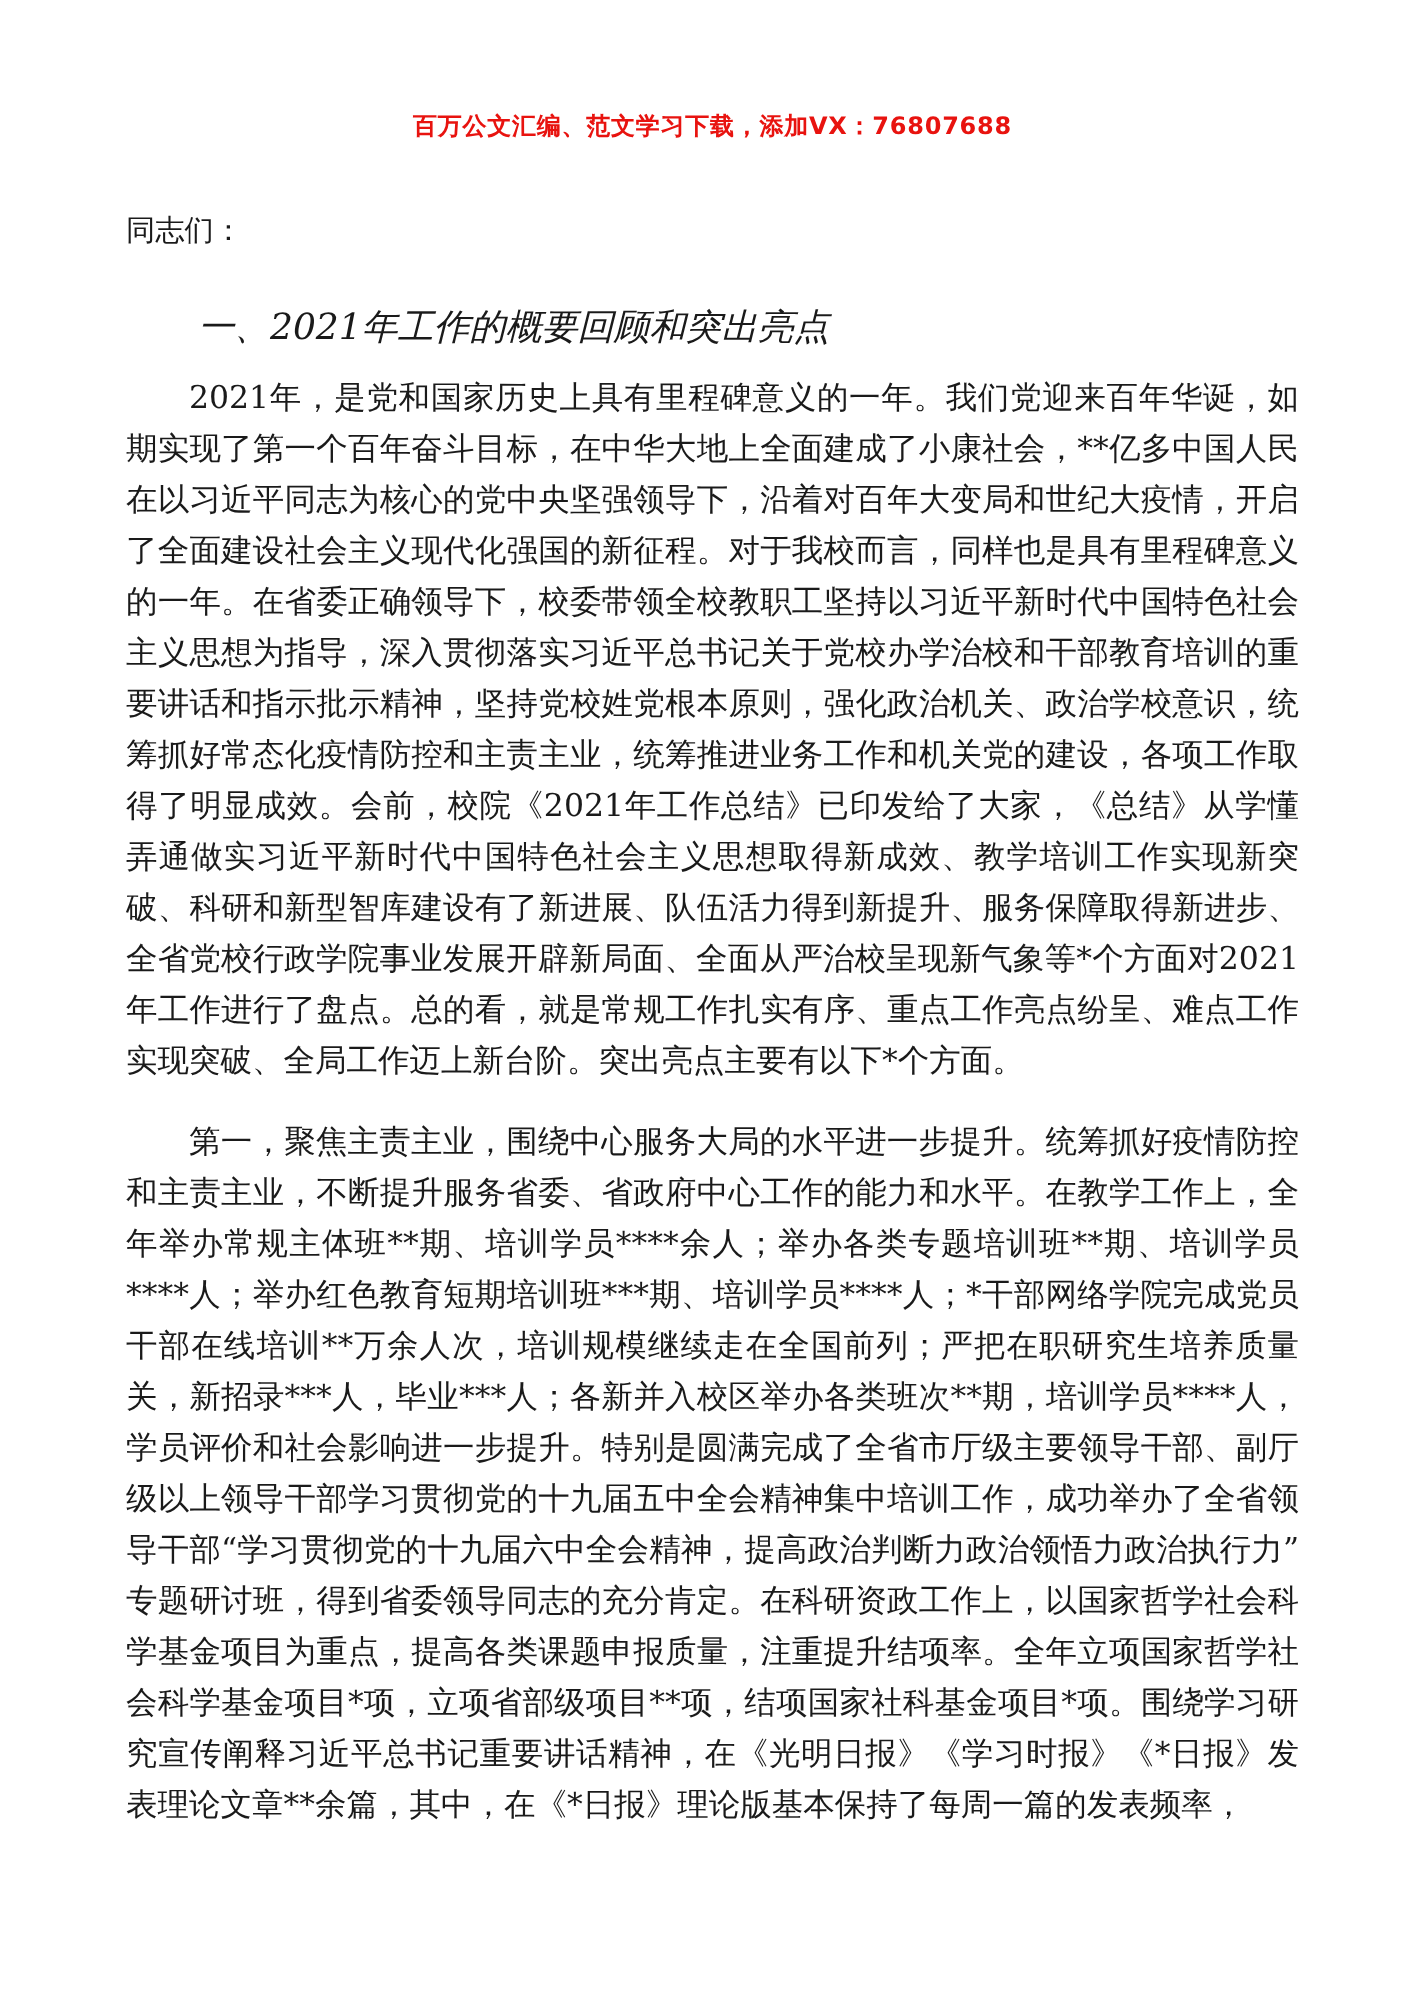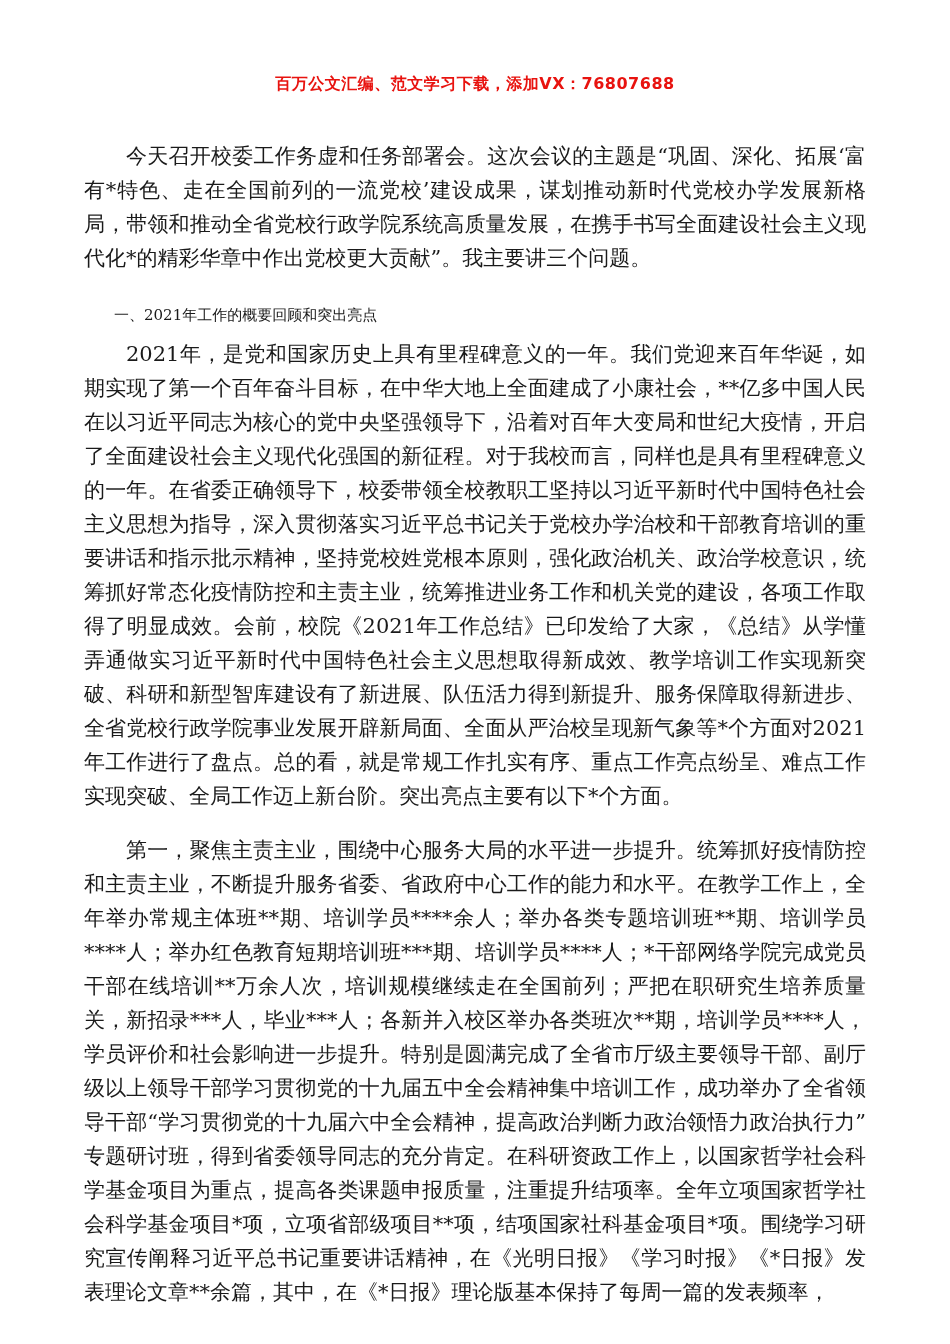--- a/index.html
+++ b/index.html
@@ -41,41 +41,42 @@
   p.body-para {
     font-size: 21px;
     line-height: 1.62;
     margin: 0 0 4px 0;
     text-align: justify;
     text-justify: inter-ideograph;
     text-indent: 2em;
     font-family: "DejaVu Serif", "Liberation Serif", serif;
   }
   p.heading-para {
-    font-size: 15px;
+    font-size: 24px;
     line-height: 1.6;
     margin: 14px 0 10px 0;
     text-indent: 2em;
     font-family: "DejaVu Serif", "Liberation Serif", serif;
+    font-style: italic;
   }
   .lead-bold {
     font-weight: normal;
   }
   .spacer-sm { height: 10px; }
   .spacer-md { height: 16px; }
 </style>
 </head>
 <body>
 
 <div class="page">
 
   <div class="banner" style="color: rgb(232, 19, 15);">百万公文汇编、范文学习下载，添加VX：76807688</div>
 
+  <div class="salutation">同志们：</div>
 
-  <p class="body-para">今天召开校委工作务虚和任务部署会。这次会议的主题是“巩固、深化、拓展‘富有*特色、走在全国前列的一流党校’建设成果，谋划推动新时代党校办学发展新格局，带领和推动全省党校行政学院系统高质量发展，在携手书写全面建设社会主义现代化*的精彩华章中作出党校更大贡献”。我主要讲三个问题。</p>
 
   <div class="spacer-sm"></div>
 
   <p class="heading-para">一、2021年工作的概要回顾和突出亮点</p>
 
   <p class="body-para">2021年，是党和国家历史上具有里程碑意义的一年。我们党迎来百年华诞，如期实现了第一个百年奋斗目标，在中华大地上全面建成了小康社会，**亿多中国人民在以习近平同志为核心的党中央坚强领导下，沿着对百年大变局和世纪大疫情，开启了全面建设社会主义现代化强国的新征程。对于我校而言，同样也是具有里程碑意义的一年。在省委正确领导下，校委带领全校教职工坚持以习近平新时代中国特色社会主义思想为指导，深入贯彻落实习近平总书记关于党校办学治校和干部教育培训的重要讲话和指示批示精神，坚持党校姓党根本原则，强化政治机关、政治学校意识，统筹抓好常态化疫情防控和主责主业，统筹推进业务工作和机关党的建设，各项工作取得了明显成效。会前，校院《2021年工作总结》已印发给了大家，《总结》从学懂弄通做实习近平新时代中国特色社会主义思想取得新成效、教学培训工作实现新突破、科研和新型智库建设有了新进展、队伍活力得到新提升、服务保障取得新进步、全省党校行政学院事业发展开辟新局面、全面从严治校呈现新气象等*个方面对2021年工作进行了盘点。总的看，就是常规工作扎实有序、重点工作亮点纷呈、难点工作实现突破、全局工作迈上新台阶。突出亮点主要有以下*个方面。</p>
 
   <div class="spacer-md"></div>
 
   <p class="body-para">

